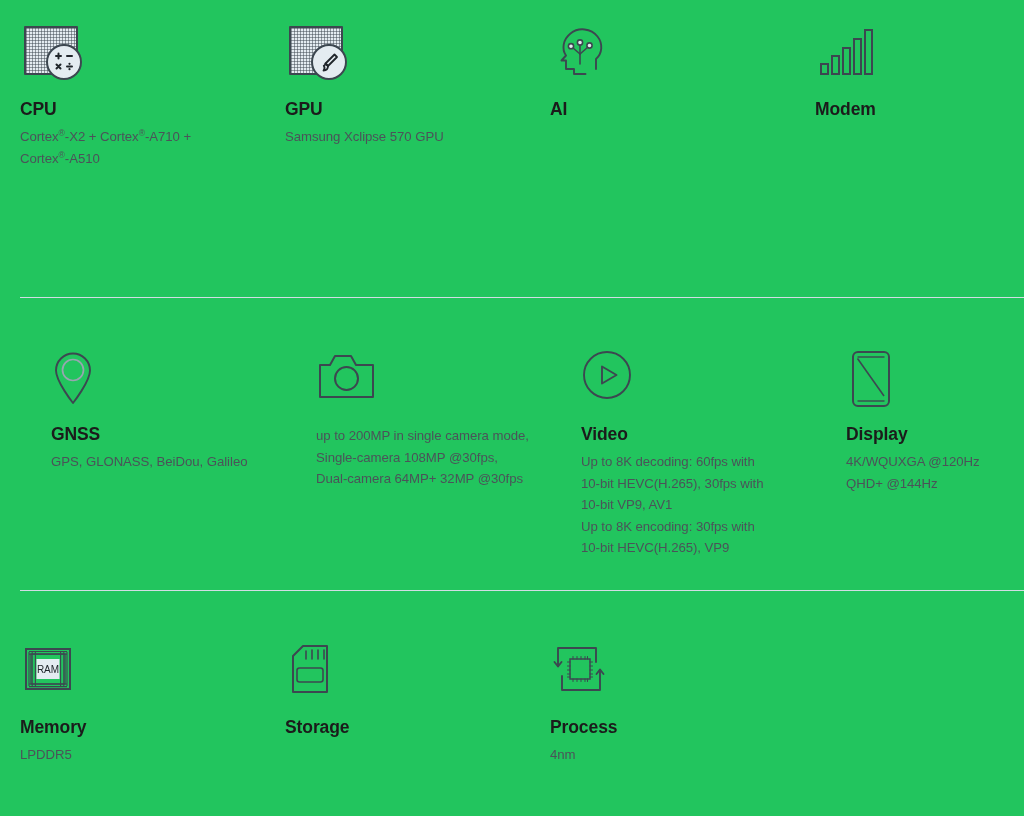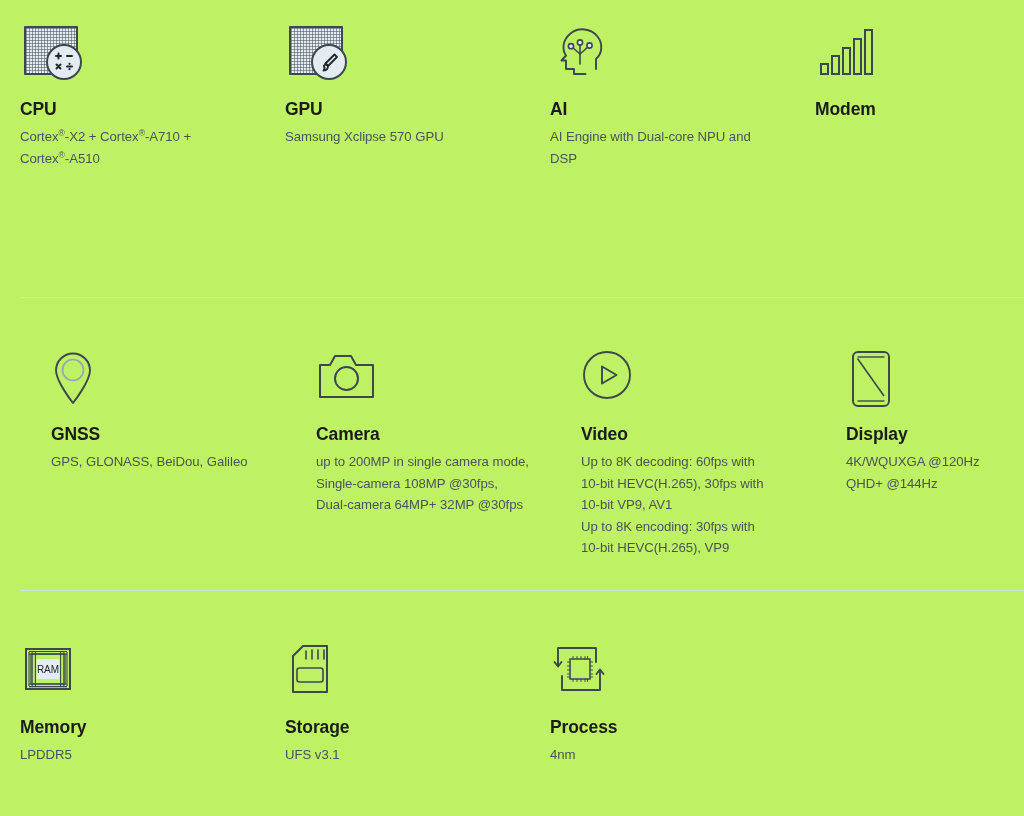--- a/index.html
+++ b/index.html
@@ -11,21 +11,21 @@
     height: 816px;
     background: #e4ecf1;
     font-family: "Liberation Sans", sans-serif;
     -webkit-font-smoothing: antialiased;
     overflow: hidden;
   }
   .sheet {
     position: relative;
     width: 1024px;
     height: 816px;
-    background: #bef264;
+    background: #22c55e;
   }
   .row {
     position: absolute;
     left: 0;
     width: 1024px;
     display: flex;
   }
   .row-1 { top: 22px; }
   .row-2 { top: 347px; margin-left: 31px; }
   .row-3 { top: 640px; }
@@ -139,21 +139,20 @@
             <path d="M30 22.5 V32 L30 42"></path>
             <path d="M30 32 L22.5 25.5"></path>
             <path d="M30 32 L38 25"></path>
           </g>
           <circle cx="30" cy="20.5" r="2.6" stroke="#3c4750" stroke-width="1.6" fill="#e4ecf1"></circle>
           <circle cx="21" cy="24.2" r="2.6" stroke="#3c4750" stroke-width="1.6" fill="#e4ecf1"></circle>
           <circle cx="39.5" cy="23.5" r="2.6" stroke="#3c4750" stroke-width="1.6" fill="#e4ecf1"></circle>
         </svg>
       </div>
       <div class="title">AI</div>
-      <div class="desc">AI Engine with Dual-core NPU and DSP</div>
     </div>
 
     <div class="cell cell-3">
       <div class="icon-wrap">
         <svg width="62" height="56" viewBox="0 0 62 56" fill="none">
           <g stroke="#3c4750" stroke-width="2" fill="none">
             <rect x="6" y="42" width="7" height="10"></rect>
             <rect x="17" y="34" width="7" height="18"></rect>
             <rect x="28" y="26" width="7" height="26"></rect>
             <rect x="39" y="17" width="7" height="35"></rect>
@@ -181,21 +180,20 @@
       <div class="desc">GPS, GLONASS, BeiDou, Galileo</div>
     </div>
 
     <div class="cell cell-1">
       <div class="icon-wrap">
         <svg width="66" height="56" viewBox="0 0 66 56" fill="none">
           <path d="M4 18 H14 L19 9 H35 L40 18 H57 V50 H4 Z" stroke="#3c4750" stroke-width="2" stroke-linejoin="round" stroke-linecap="round"></path>
           <circle cx="30.5" cy="31.5" r="11.5" stroke="#3c4750" stroke-width="2"></circle>
         </svg>
       </div>
-      <div class="title">Camera</div>
       <div class="desc">up to 200MP in single camera mode,<br>Single-camera 108MP @30fps,<br>Dual-camera 64MP+ 32MP @30fps</div>
     </div>
 
     <div class="cell cell-2">
       <div class="icon-wrap">
         <svg width="56" height="56" viewBox="0 0 56 56" fill="none">
           <circle cx="26" cy="28" r="23" stroke="#3c4750" stroke-width="1.9"></circle>
           <path d="M21 19.5 L35.5 28 L21 36.5 Z" stroke="#3c4750" stroke-width="1.9" stroke-linejoin="round"></path>
         </svg>
       </div>
@@ -248,21 +246,20 @@
           <g stroke="#3c4750" stroke-width="1.6" stroke-linecap="round">
             <path d="M21 11 V19"></path>
             <path d="M27 10 V19"></path>
             <path d="M33 10 V19"></path>
             <path d="M39 10 V19"></path>
           </g>
           <rect x="12" y="28" width="26" height="14" rx="2.5" stroke="#3c4750" stroke-width="1.6"></rect>
         </svg>
       </div>
       <div class="title">Storage</div>
-      <div class="desc">UFS v3.1</div>
     </div>
 
     <div class="cell cell-2">
       <div class="icon-wrap">
         <svg width="60" height="58" viewBox="0 0 60 58" fill="none">
           <g stroke="#3c4750" stroke-width="1.9" fill="none" stroke-linecap="round" stroke-linejoin="round">
             <path d="M8 26 V8 H46 V22"></path>
             <path d="M50 30 V50 H12 V36"></path>
             <path d="M4.5 22 L8 26.5 L11.5 22"></path>
             <path d="M46.5 34 L50 29.5 L53.5 34"></path>

